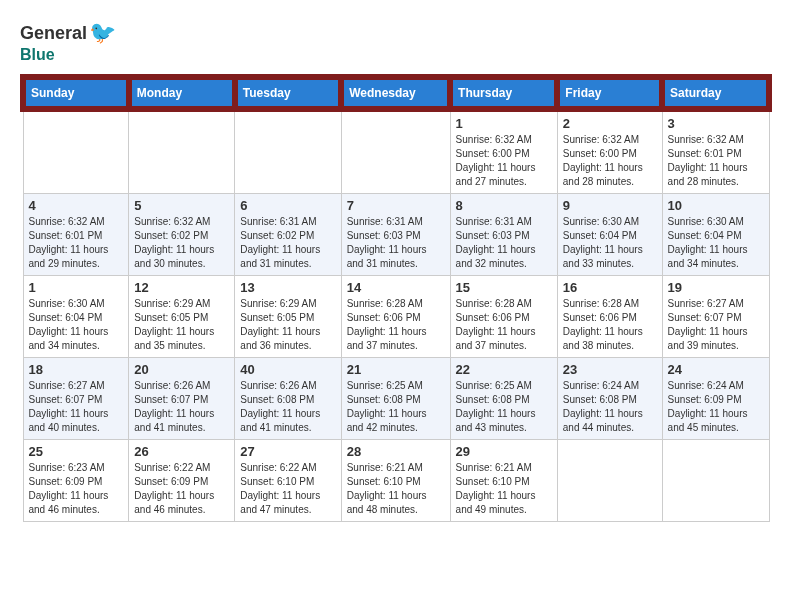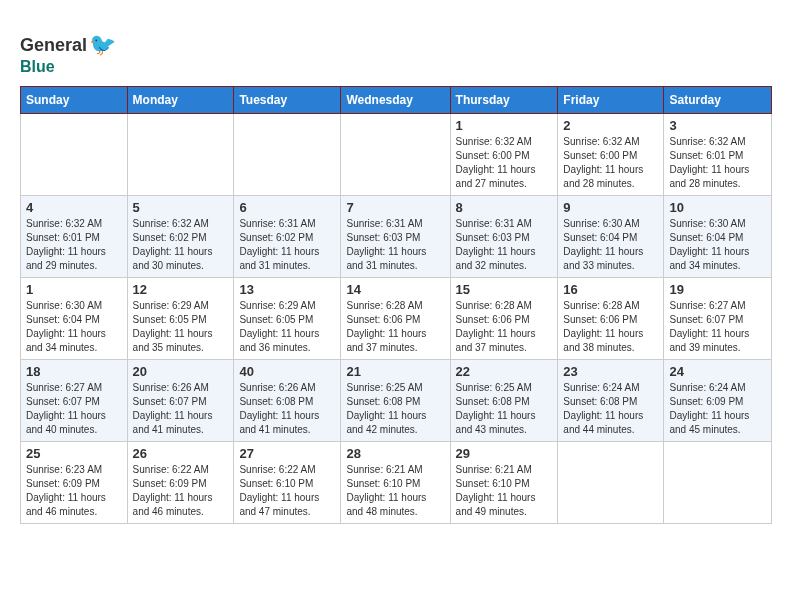--- a/index.html
+++ b/index.html
@@ -13,21 +13,20 @@
     .header-section {
       display: flex;
       justify-content: space-between;
       align-items: flex-start;
       margin-bottom: 10px;
     }
     .logo {
       display: flex;
       align-items: center;
       gap: 2px;
-      margin-top: 12px;
     }
     .logo-text-general {
       font-size: 18px;
       font-weight: bold;
       color: #333;
     }
     .logo-text-blue {
       font-size: 16px;
       font-weight: bold;
       color: #0f766e;
@@ -54,21 +53,21 @@
       border-collapse: collapse;
       font-size: 11px;
     }
     thead tr th {
       background-color: #2a7fd4;
       color: white;
       text-align: left;
       padding: 6px 5px;
       font-size: 12px;
       font-weight: bold;
-      border: 1px solid #7f1d1d;
+      border: 6px solid #7f1d1d;
     }
     tbody tr td {
       border: 1px solid #ccc;
       vertical-align: top;
       padding: 4px 5px;
       height: 80px;
       width: 113px;
     }
     tbody tr td.empty {
       background: #f9f9f9;

